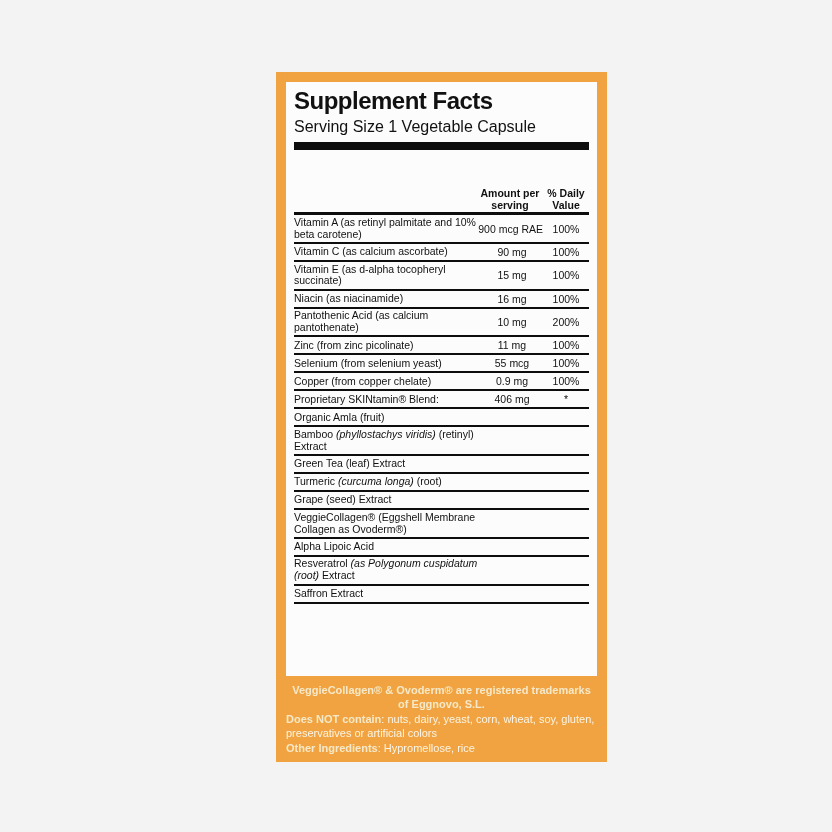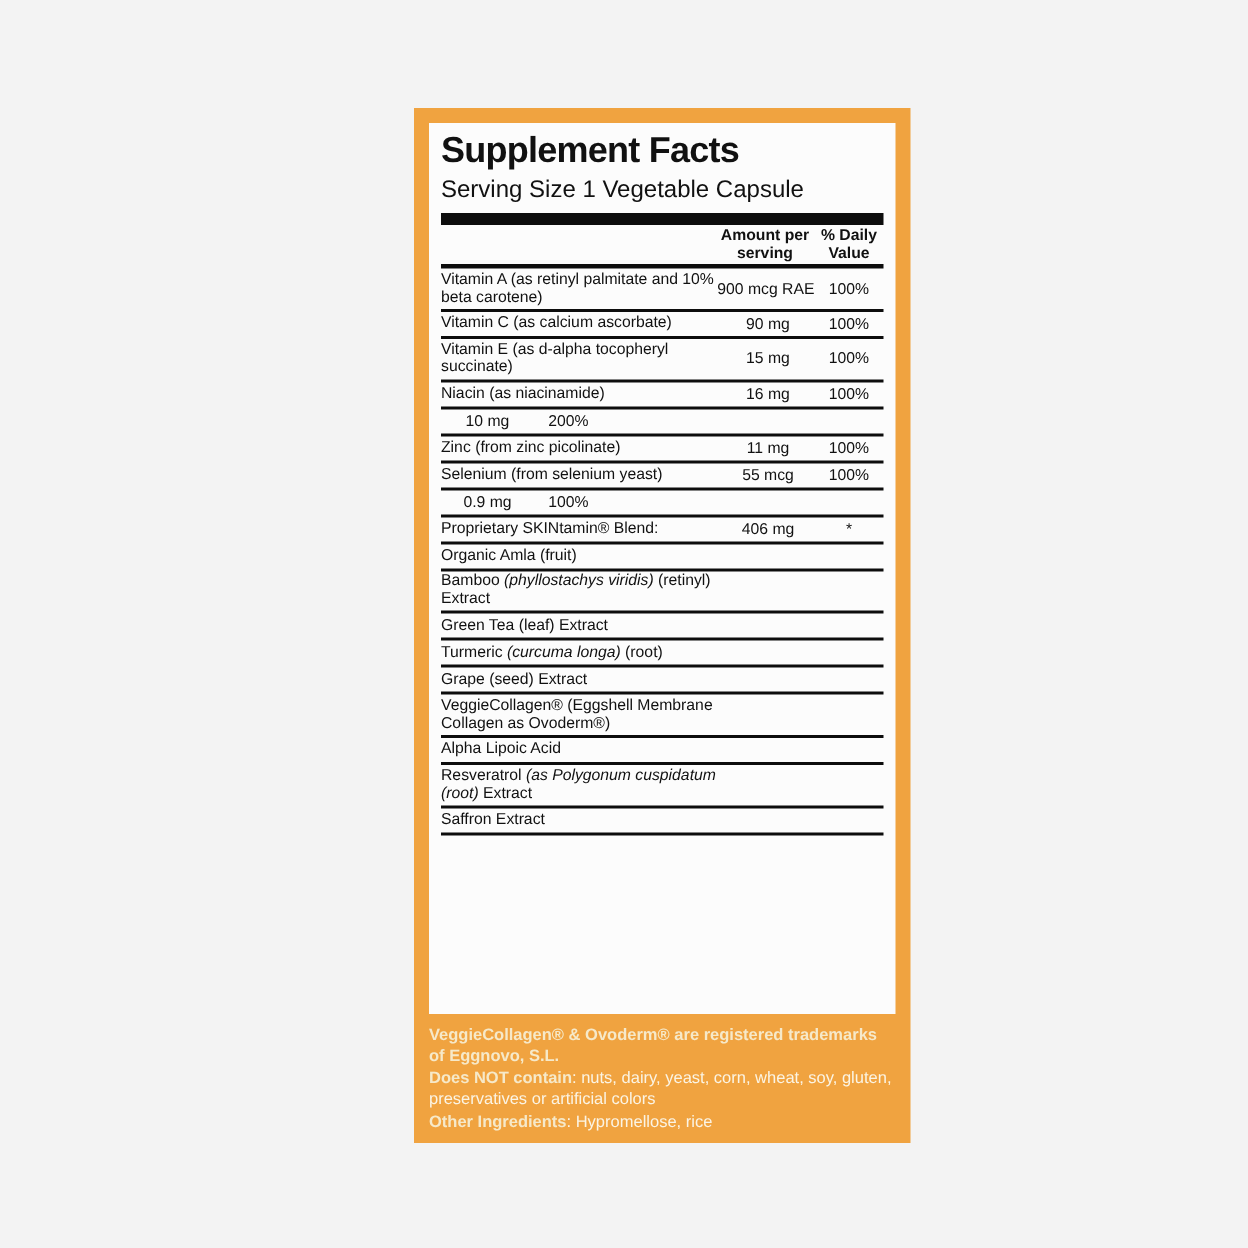--- a/index.html
+++ b/index.html
@@ -45,20 +45,21 @@
   .thick-bar {
     height: 8px;
     background: #0d0d0d;
     margin-top: 5px;
   }
   .col-headers {
     display: flex;
     justify-content: flex-end;
     border-bottom: 3px solid #0d0d0d;
     padding: 2px 0 1px 0;
+    margin-top: 36px;
   }
   .col-head {
     font-size: 10.5px;
     font-weight: bold;
     text-align: center;
     line-height: 1.1;
   }
   .col-head.amount { width: 66px; }
   .col-head.dv { width: 46px; }
   .row {
@@ -86,21 +87,21 @@
     text-align: center;
     font-size: 10.5px;
     flex-shrink: 0;
   }
   .label-footer {
     padding: 7px 10px 6px 10px;
     font-size: 11px;
     line-height: 1.28;
   }
   .label-footer p { margin: 0 0 1px 0; }
-  .tm-note { font-weight: bold; color: #f6e9c9; }
+  .tm-note { font-weight: bold; color: #f6e9c9; text-align: center; }
   .footer-line { color: #fbf4e4; }
   .footer-line .lbl { font-weight: bold; color: #f6e9c9; }
 </style>
 </head>
 <body>
 
 <div class="stage" style="background: rgb(243, 243, 243);">
   <div class="label" style="background: rgb(240, 163, 64);">
     <div class="panel" style="background: rgb(252, 252, 252);">
       <div class="facts-title">Supplement Facts</div>
@@ -125,34 +126,36 @@
     <div class="row-name"><span>Vitamin E (as d-alpha tocopheryl succinate)</span></div>
     <div class="row-amount">15 mg</div>
     <div class="row-dv">100%</div>
   </div>
           <div class="row">
     <div class="row-name"><span>Niacin (as niacinamide)</span></div>
     <div class="row-amount">16 mg</div>
     <div class="row-dv">100%</div>
   </div>
           <div class="row">
+    <div class="row-name"><span>Pantothenic Acid (as calcium pantothenate)</span></div>
     <div class="row-amount">10 mg</div>
     <div class="row-dv">200%</div>
   </div>
           <div class="row">
     <div class="row-name"><span>Zinc (from zinc picolinate)</span></div>
     <div class="row-amount">11 mg</div>
     <div class="row-dv">100%</div>
   </div>
           <div class="row">
     <div class="row-name"><span>Selenium (from selenium yeast)</span></div>
     <div class="row-amount">55 mcg</div>
     <div class="row-dv">100%</div>
   </div>
           <div class="row">
+    <div class="row-name"><span>Copper (from copper chelate)</span></div>
     <div class="row-amount">0.9 mg</div>
     <div class="row-dv">100%</div>
   </div>
           <div class="row">
     <div class="row-name"><span>Proprietary SKINtamin® Blend:</span></div>
     <div class="row-amount">406 mg</div>
     <div class="row-dv">*</div>
   </div>
           <div class="row">
     <div class="row-name"><span>Organic Amla (fruit)</span></div>

